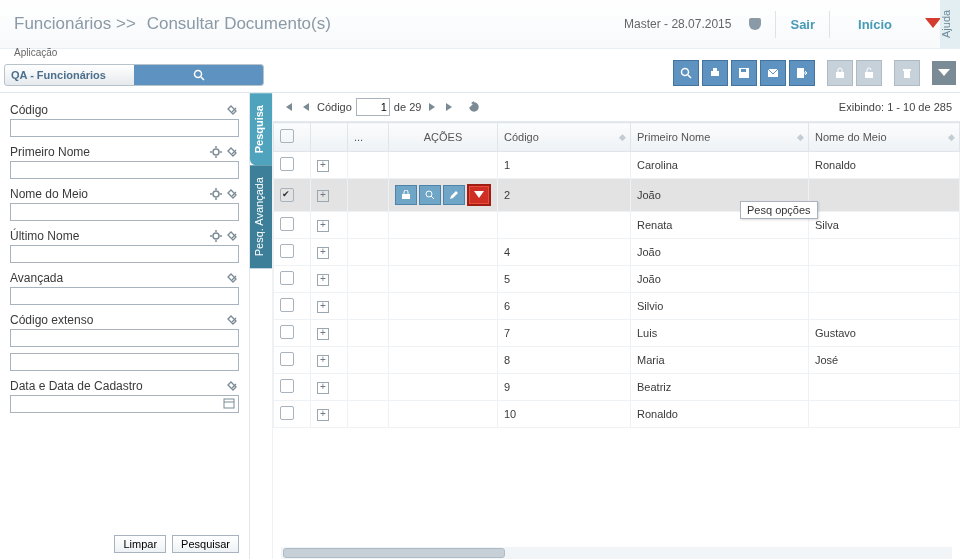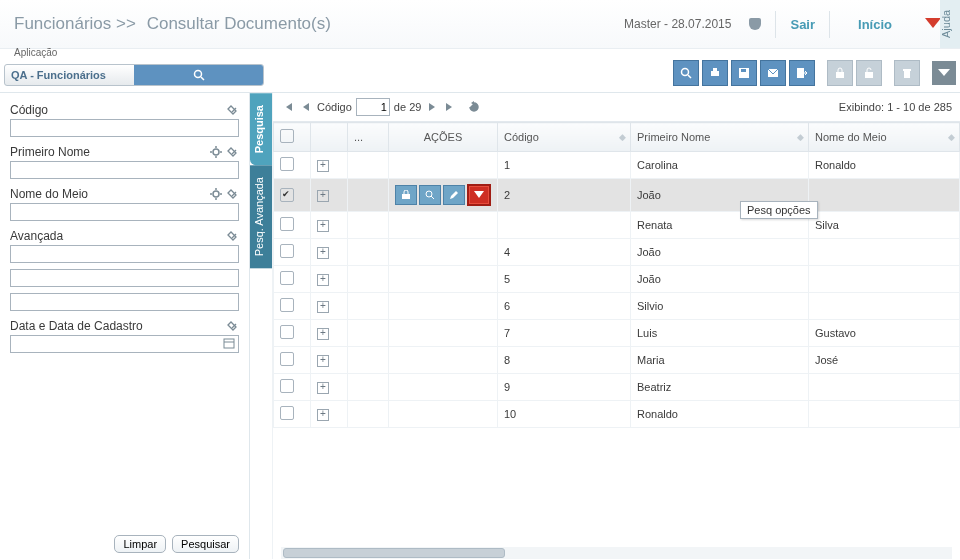--- a/index.html
+++ b/index.html
@@ -200,21 +200,21 @@
     bottom: 6px;
     right: 10px;
     display: flex;
     gap: 6px;
   }
   .filter-actions button {
     font-size: 11px;
     padding: 2px 8px;
     border: 1px solid #a8b3bd;
     background: linear-gradient(#fff,#eef2f5);
-    border-radius: 5px;
+    border-radius: 0;
     cursor: pointer;
   }
   
   .side-tabs {
     display: flex;
     flex-direction: column;
     width: 22px;
   }
   .side-tab {
     writing-mode: vertical-rl;
@@ -515,31 +515,63 @@
               </span>
               <span class="ic">
                 <svg width="12" height="12">
                   <path d="M2 5 L5 2 L10 7 L7 10 Z" fill="none" stroke="#7b8b95" stroke-width="1.3"></path>
                   <line x1="6" y1="8" x2="10" y2="4" stroke="#7b8b95" stroke-width="1.3"></line>
                 </svg>
               </span>
             </span>
           </div><input style=""></div>
         <div class="field"><div class="field-header">
+            <span class="field-label">Último Nome</span>
+            <span class="field-icons">
+              <span class="ic">
+                <svg width="12" height="12">
+                  <circle cx="6" cy="6" r="3" fill="none" stroke="#7b8b95" stroke-width="1.5"></circle>
+                  <g stroke="#7b8b95" stroke-width="1.5">
+                    <line x1="6" y1="0" x2="6" y2="2"></line>
+                    <line x1="6" y1="10" x2="6" y2="12"></line>
+                    <line x1="0" y1="6" x2="2" y2="6"></line>
+                    <line x1="10" y1="6" x2="12" y2="6"></line>
+                  </g>
+                </svg>
+              </span>
+              <span class="ic">
+                <svg width="12" height="12">
+                  <path d="M2 5 L5 2 L10 7 L7 10 Z" fill="none" stroke="#7b8b95" stroke-width="1.3"></path>
+                  <line x1="6" y1="8" x2="10" y2="4" stroke="#7b8b95" stroke-width="1.3"></line>
+                </svg>
+              </span>
+            </span>
+          </div><input style=""></div>
+        <div class="field"><div class="field-header">
             <span class="field-label">Avançada</span>
             <span class="field-icons">
               <span class="ic">
                 <svg width="12" height="12">
                   <path d="M2 5 L5 2 L10 7 L7 10 Z" fill="none" stroke="#7b8b95" stroke-width="1.3"></path>
                   <line x1="6" y1="8" x2="10" y2="4" stroke="#7b8b95" stroke-width="1.3"></line>
                 </svg>
               </span>
             </span>
           </div><input style=""></div>
-        <div class="field"><input style=""></div>
+        <div class="field"><div class="field-header">
+            <span class="field-label">Código extenso</span>
+            <span class="field-icons">
+              <span class="ic">
+                <svg width="12" height="12">
+                  <path d="M2 5 L5 2 L10 7 L7 10 Z" fill="none" stroke="#7b8b95" stroke-width="1.3"></path>
+                  <line x1="6" y1="8" x2="10" y2="4" stroke="#7b8b95" stroke-width="1.3"></line>
+                </svg>
+              </span>
+            </span>
+          </div><input style=""></div>
         <div class="field"><input style=""></div>
         <div class="field">
           <div class="field-header">
             <span class="field-label">Data e Data de Cadastro</span>
             <span class="field-icons">
               <span class="ic">
                 <svg width="12" height="12">
                   <path d="M2 5 L5 2 L10 7 L7 10 Z" fill="none" stroke="#7b8b95" stroke-width="1.3"></path>
                   <line x1="6" y1="8" x2="10" y2="4" stroke="#7b8b95" stroke-width="1.3"></line>
                 </svg>

